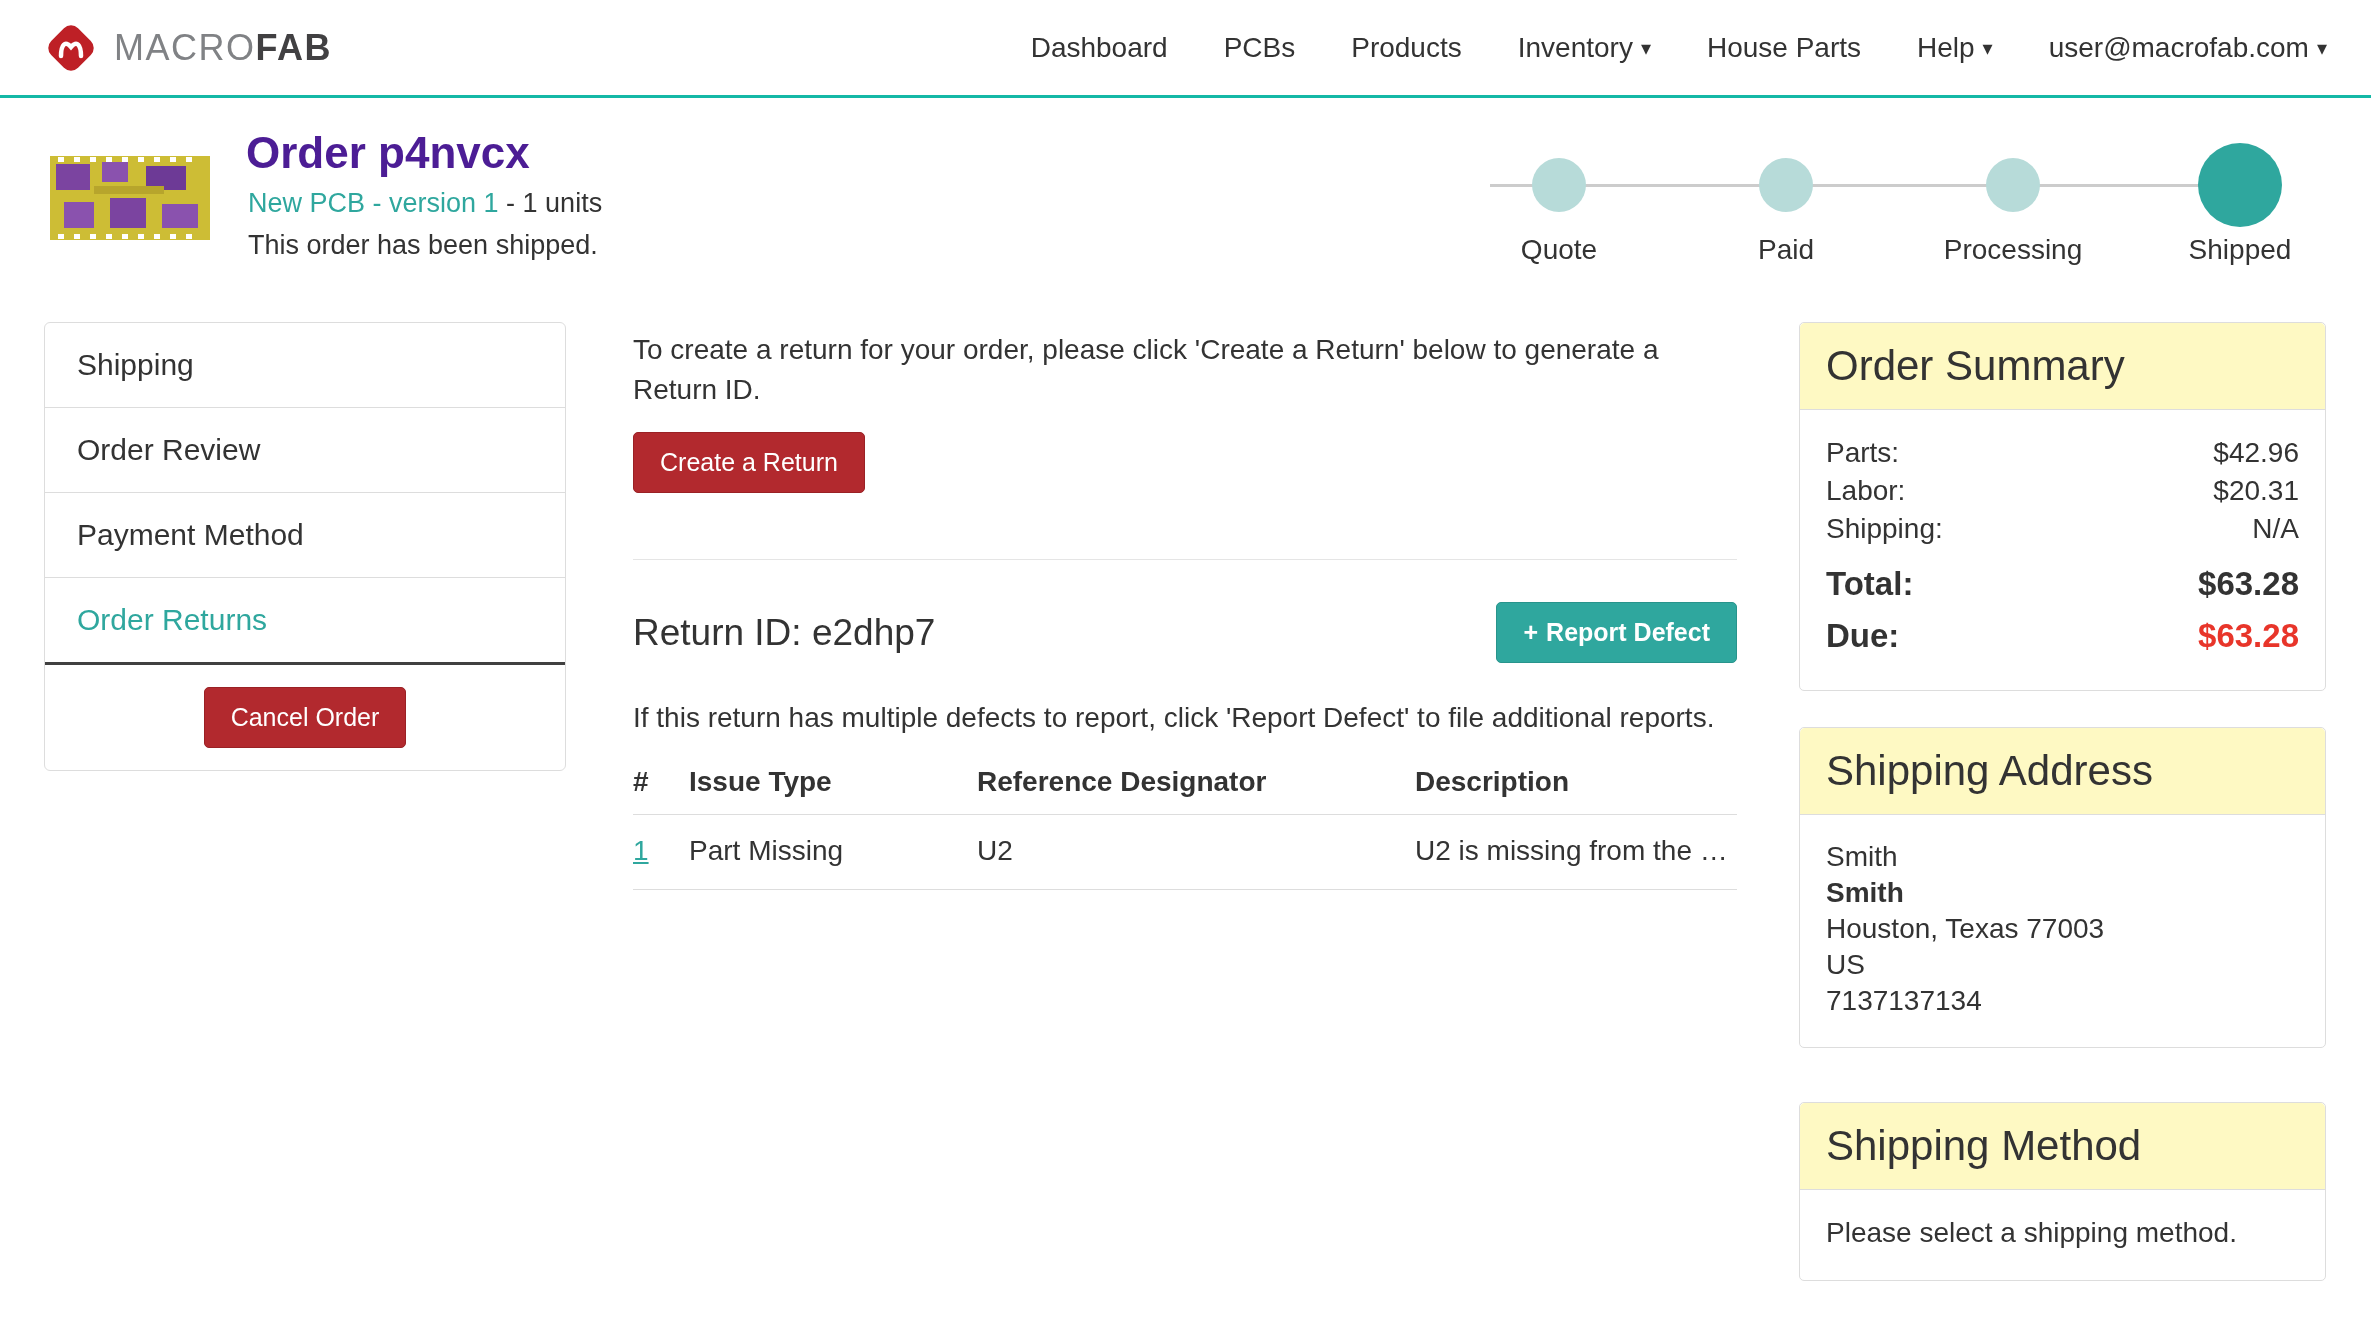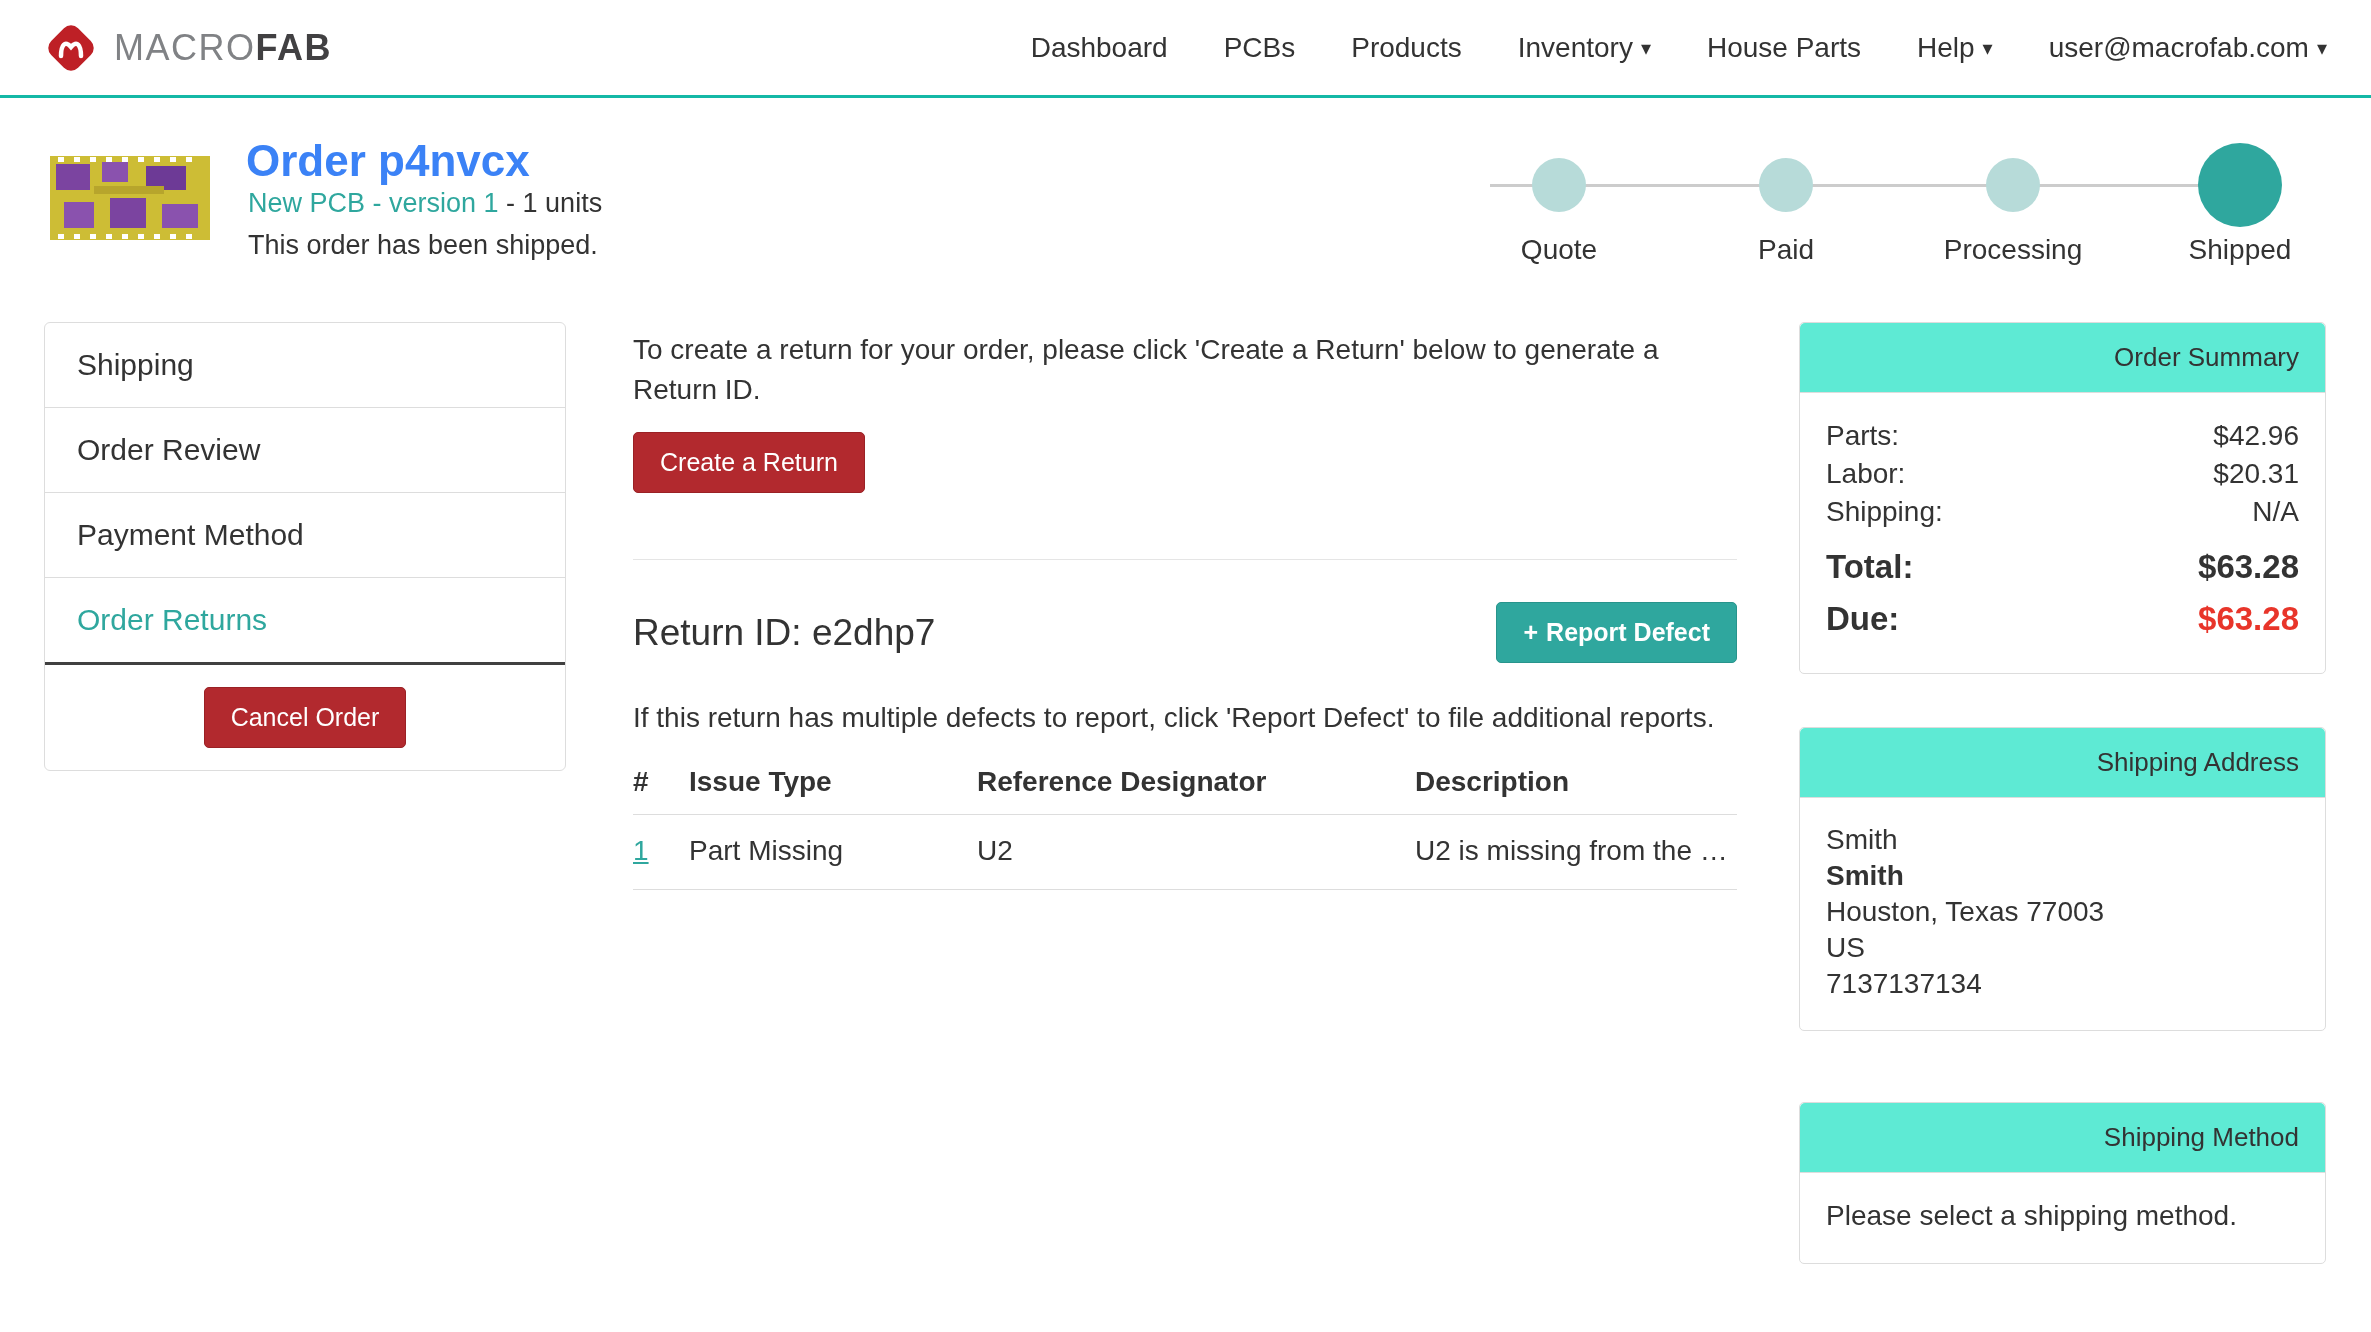--- a/index.html
+++ b/index.html
@@ -12,21 +12,21 @@
             border-bottom:3px solid #14b8a6; display:flex; align-items:center; }
   .brand { display:flex; align-items:center; gap:14px; margin-left:42px; cursor:pointer; }
   .brand-text { font-size:36px; letter-spacing:1.5px; color:#808285; font-weight:400; }
   .brand-text .fab { color:#414042; font-weight:700; }
   .nav { margin-left:auto; margin-right:44px; display:flex; align-items:center; gap:56px; }
   .nav-item { font-size:28px; color:#333; cursor:pointer; white-space:nowrap; }
   .caret { display:inline-block; font-size:20px; margin-left:8px; color:#333; vertical-align:2px; }
 
   
   .pcb-thumb { position:absolute; left:50px; top:156px; width:160px; height:84px; }
-  .order-title { position:absolute; left:246px; top:136px; font-size:44px; font-weight:700; color:#3b82f6; }
+  .order-title { position:absolute; left:246px; top:128px; font-size:44px; font-weight:700; color:#4c1d95; }
   .order-sub { position:absolute; left:248px; top:184px; font-size:27px; line-height:38px; }
   .order-sub .sub-link { color:#2fa79e; cursor:pointer; }
   .order-status { position:absolute; left:248px; top:226px; font-size:27px; line-height:38px; color:#333; }
 
   
   .stepper-line { position:absolute; left:1490px; top:184px; width:752px; height:3px; background:#ccc; }
   .dot { border-radius:50%; background:#b7dbd9; position:absolute; transform:translateX(-50%); z-index:2; }
   .dot-small { width:54px; height:54px; top:158px; }
   .dot-big { width:84px; height:84px; top:143px; background:#2fa79e; }
   .step-label { position:absolute; transform:translateX(-50%); top:234px; font-size:28px; color:#333; white-space:nowrap; }
@@ -54,22 +54,22 @@
   .return-row { margin-top:42px; display:flex; align-items:center; justify-content:space-between; }
   .return-heading { font-size:37px; color:#333; }
   .note { margin-top:35px; font-size:28px; line-height:40px; color:#333; }
   table.defects { margin-top:28px; width:100%; border-collapse:collapse; font-size:28px; color:#333; }
   table.defects th { text-align:left; font-weight:700; padding:0 0 16px 0; border-bottom:1px solid #ddd; }
   table.defects td { padding:20px 0 22px 0; border-bottom:1px solid #ddd; }
   .row-link { color:#2fa79e; text-decoration:underline; cursor:pointer; }
 
   
   .card { position:absolute; left:1799px; width:527px; border:1px solid #ddd; border-radius:5px; background:#fff; }
-  .card-header { background:#5eead4; border-bottom:1px solid #ddd; padding:19px 26px; font-size:26px; color:#333;
-                 border-radius:5px 5px 0 0;text-align:right; }
+  .card-header { background:#fef9c3; border-bottom:1px solid #ddd; padding:19px 26px; font-size:42px; color:#333;
+                 border-radius:5px 5px 0 0; }
   .card-body { padding:24px 26px 28px 26px; }
   .card-summary { top:322px; }
   .card-address { top:727px; }
   .card-method  { top:1102px; }
   .sum-row { display:flex; justify-content:space-between; font-size:28px; line-height:38px; color:#333; }
   .sum-row-big { display:flex; justify-content:space-between; font-size:33px; line-height:52px; font-weight:700; color:#333; }
   .sum-row-big.first-big { margin-top:10px; }
   .due-value { color:#e8352a; }
   .addr-line { font-size:28px; line-height:36px; color:#333; }
   .addr-line.bold { font-weight:700; }

